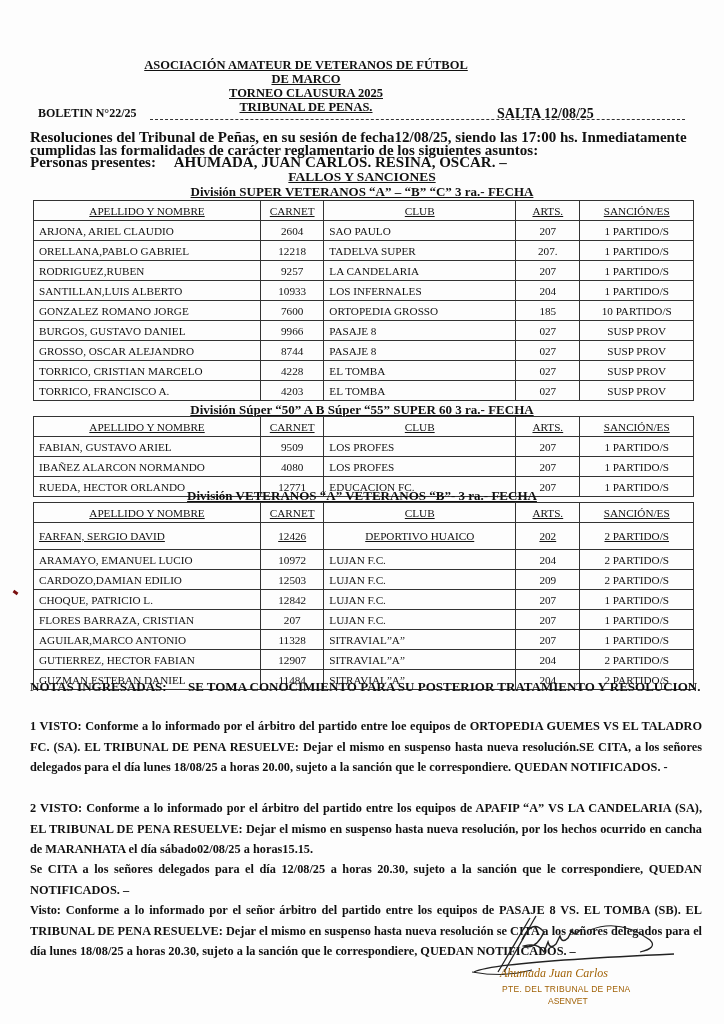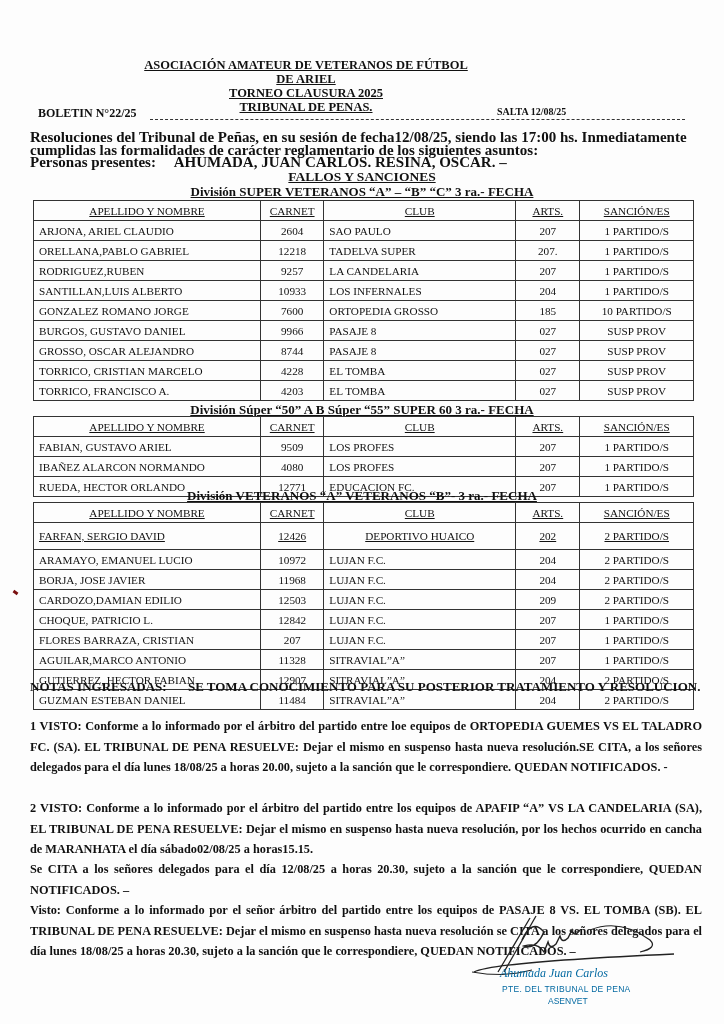--- a/index.html
+++ b/index.html
@@ -5,44 +5,44 @@
   html, body { margin:0; padding:0; }
   body {
     width:724px; height:1024px; background:#fdfdfd; position:relative; overflow:hidden;
     font-family:"Liberation Serif","DejaVu Serif",serif; color:#111; font-weight:bold;
   }
   .page { position:absolute; left:0; top:0; width:724px; height:1024px; }
   .center { text-align:center; }
   .u { text-decoration:underline; }
   .hdr { position:absolute; left:0; width:612px; font-size:12.5px; line-height:14px; }
   .boletin { position:absolute; left:38px; top:106px; font-size:12px; }
-  .salta { position:absolute; left:497px; top:106px; font-size:10px; }
+  .salta { position:absolute; left:497px; top:106px; font-size:14px; }
   .dash { position:absolute; left:150px; top:119px; width:535px; height:0; border-top:1px dashed #333; }
   .intro { position:absolute; left:30px; top:131px; width:680px; font-size:15px; line-height:12.6px; }
   .fallos { position:absolute; left:0; top:169px; width:724px; font-size:13.5px; }
   .divtitle { position:absolute; left:0; width:724px; text-align:center; font-size:13px; }
   table.grid { position:absolute; left:33px; width:661px; border-collapse:collapse; font-size:11.2px; font-weight:normal; }
   table.grid td { border:1px solid #333; padding:0 5px; height:19px; white-space:nowrap; }
   table.grid tr.head td { font-weight:normal; text-align:center; }
   table.grid tr.head td span { text-decoration:underline; }
   .c1 { width:215px; } .c2 { width:52px; text-align:center; } .c3 { width:180px; }
   .c4 { width:53px; text-align:center; } .c5 { width:102px; text-align:center; }
   .notes { position:absolute; left:30px; width:672px; font-size:12.3px; line-height:20.5px; text-align:justify; }
   .sig { position:absolute; left:470px; top:910px; width:240px; height:110px; }
-  .stamp { position:absolute; font-family:"Liberation Sans",sans-serif; color:#0369a1; font-weight:normal; }
+  .stamp { position:absolute; font-family:"Liberation Sans",sans-serif; color:#a16207; font-weight:normal; }
   .mark { position:absolute; left:13px; top:591px; width:5px; height:3px; background:#7a1010; transform:rotate(35deg); }
 </style>
 </head>
 <body>
 
 <div class="page">
 
   <div class="hdr center" style="top:58px">
     <div class="u">ASOCIACIÓN AMATEUR DE VETERANOS DE FÚTBOL</div>
-    <div class="u">DE ARIEL</div>
+    <div class="u">DE MARCO</div>
     <div class="u">TORNEO CLAUSURA 2025</div>
     <div class="u">TRIBUNAL DE PENAS.</div>
   </div>
   <div class="boletin">BOLETIN N°22/25</div>
   <div class="salta">SALTA 12/08/25</div>
   <div class="dash"></div>
 
   <div class="intro">
     <div>Resoluciones del Tribunal de Peñas, en su sesión de fecha12/08/25, siendo las 17:00 hs. Inmediatamente cumplidas las formalidades de carácter reglamentario de los siguientes asuntos:</div>
     <div>
@@ -176,27 +176,20 @@
     <tr>
           <td class="c1" style="height:26px;text-decoration:underline">FARFAN, SERGIO DAVID</td>
           <td class="c2" style="text-decoration:underline">12426</td>
           <td class="c3" style="text-align:center;text-decoration:underline">DEPORTIVO HUAICO</td>
           <td class="c4" style="text-decoration:underline">202</td>
           <td class="c5" style="text-decoration:underline">2 PARTIDO/S</td>
         </tr>
     <tr>
           <td class="c1" style="height:15px">ARAMAYO, EMANUEL LUCIO</td>
           <td class="c2">10972</td>
-          <td class="c3">LUJAN F.C.</td>
-          <td class="c4">204</td>
-          <td class="c5">2 PARTIDO/S</td>
-        </tr>
-    <tr>
-          <td class="c1" style="height:15px">BORJA, JOSE JAVIER</td>
-          <td class="c2">11968</td>
           <td class="c3">LUJAN F.C.</td>
           <td class="c4">204</td>
           <td class="c5">2 PARTIDO/S</td>
         </tr>
     <tr>
           <td class="c1" style="height:15px">CARDOZO,DAMIAN EDILIO</td>
           <td class="c2">12503</td>
           <td class="c3">LUJAN F.C.</td>
           <td class="c4">209</td>
           <td class="c5">2 PARTIDO/S</td>

